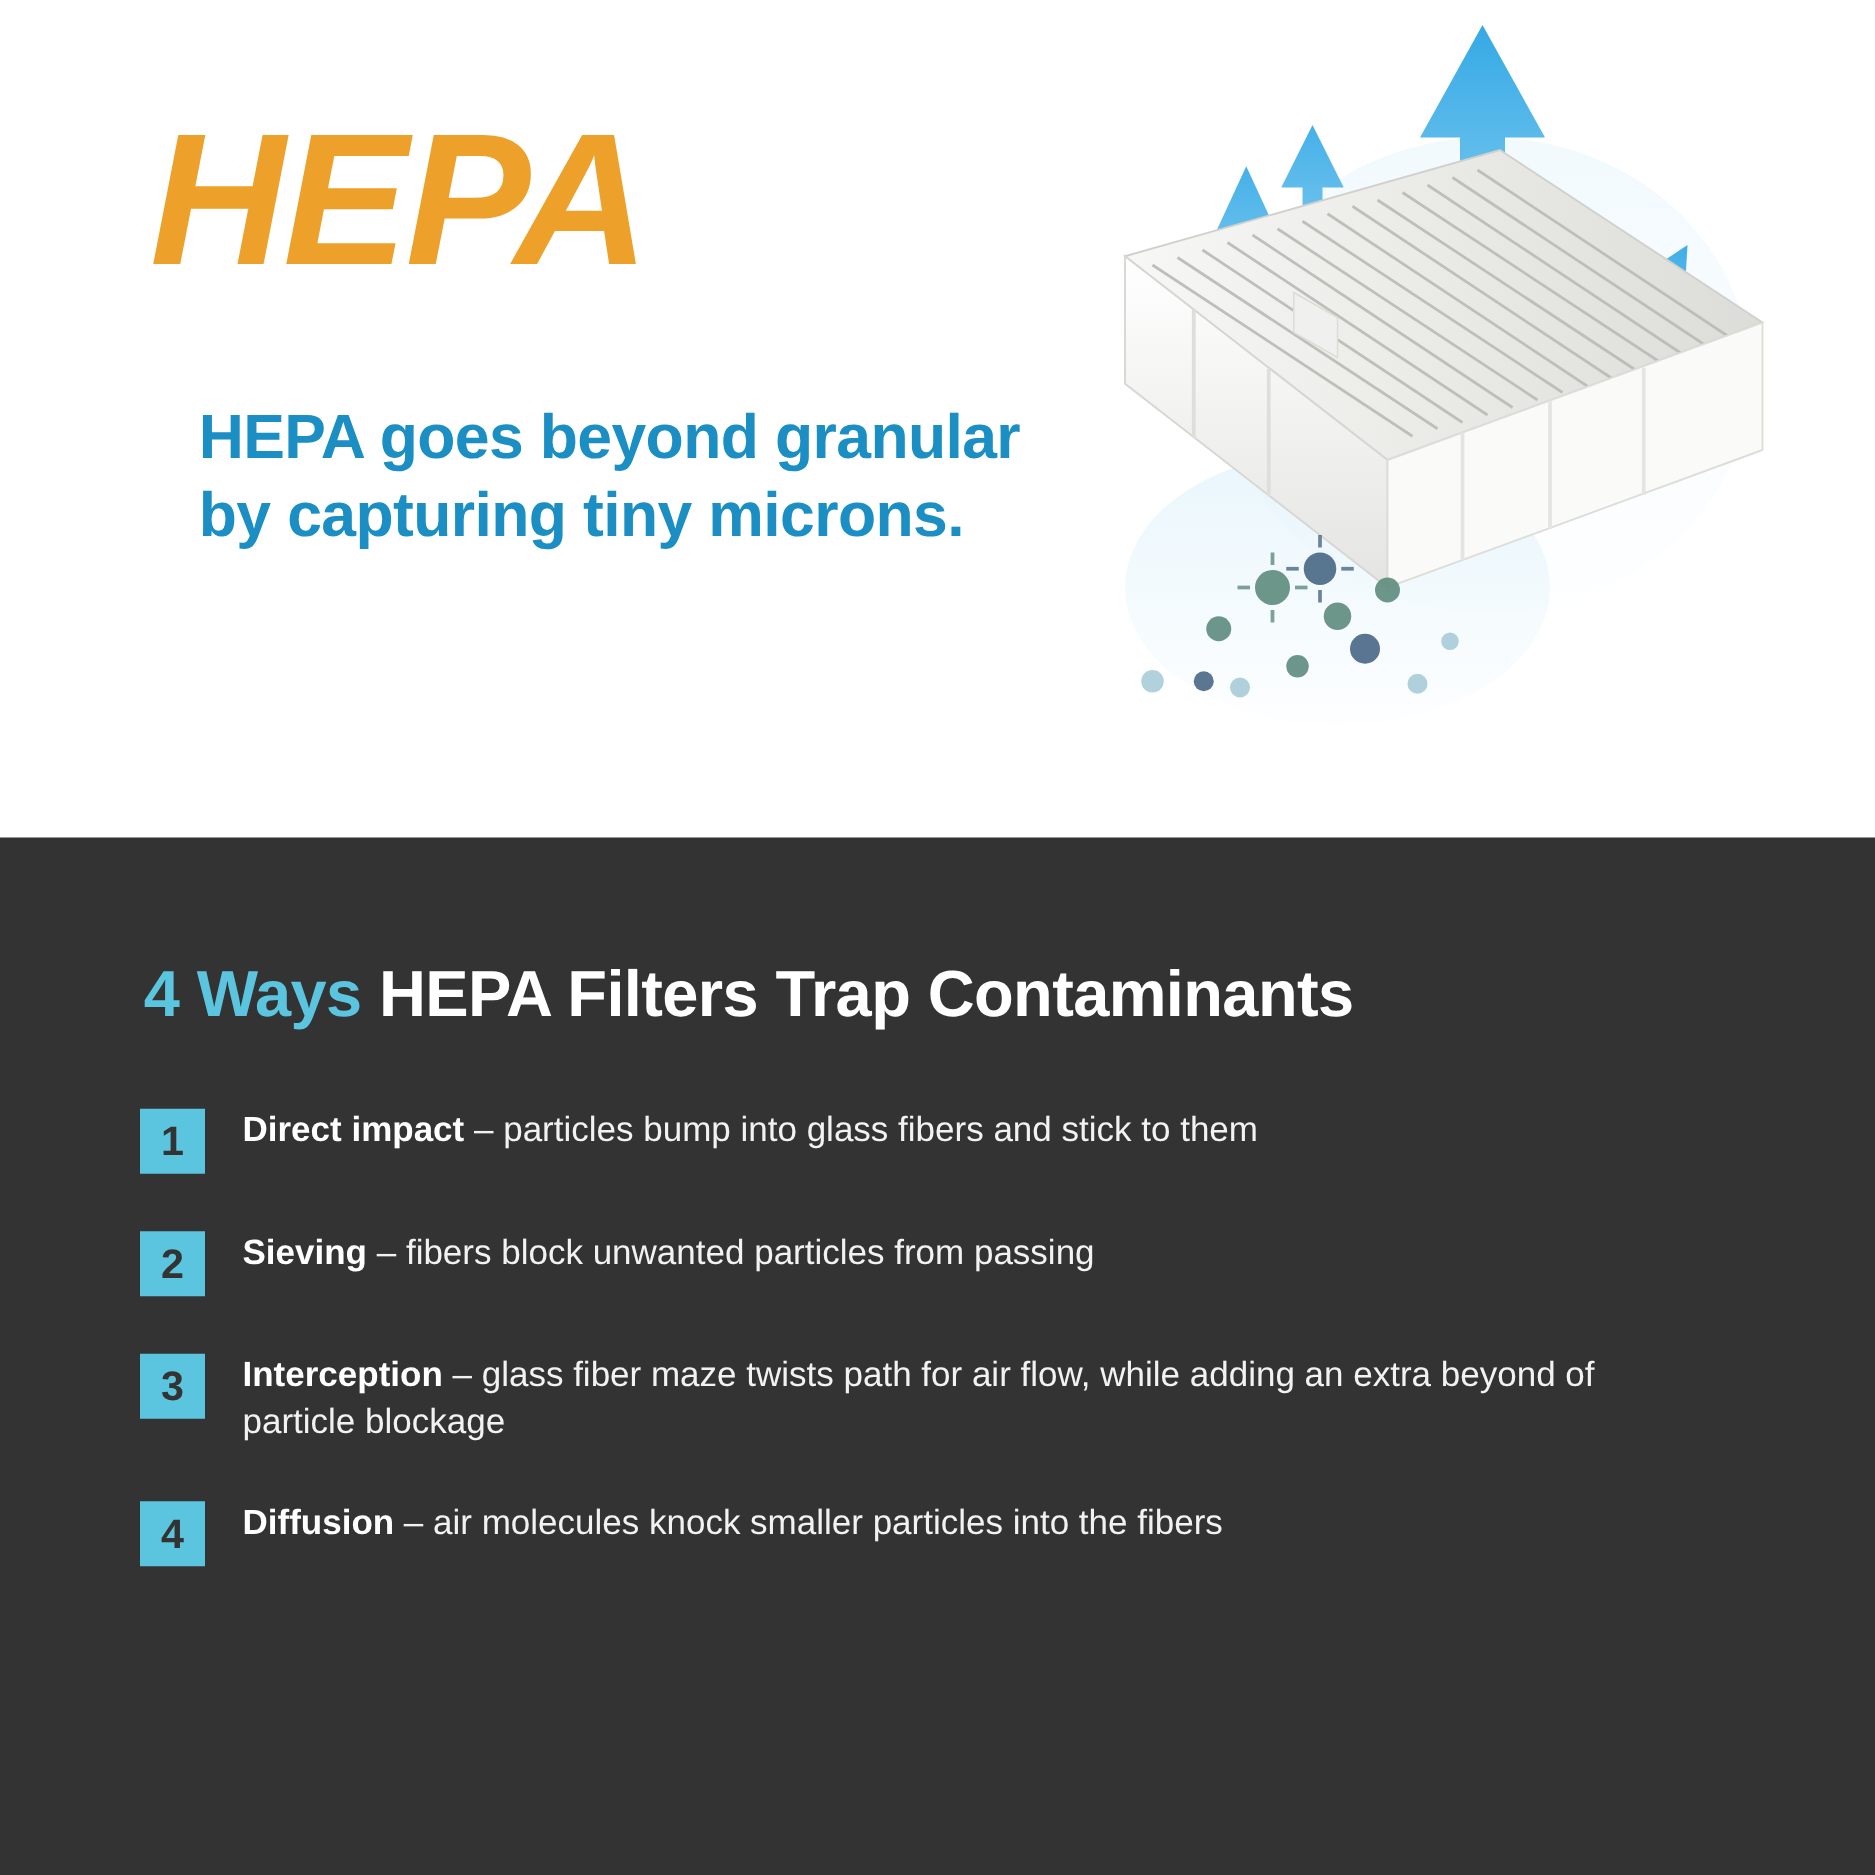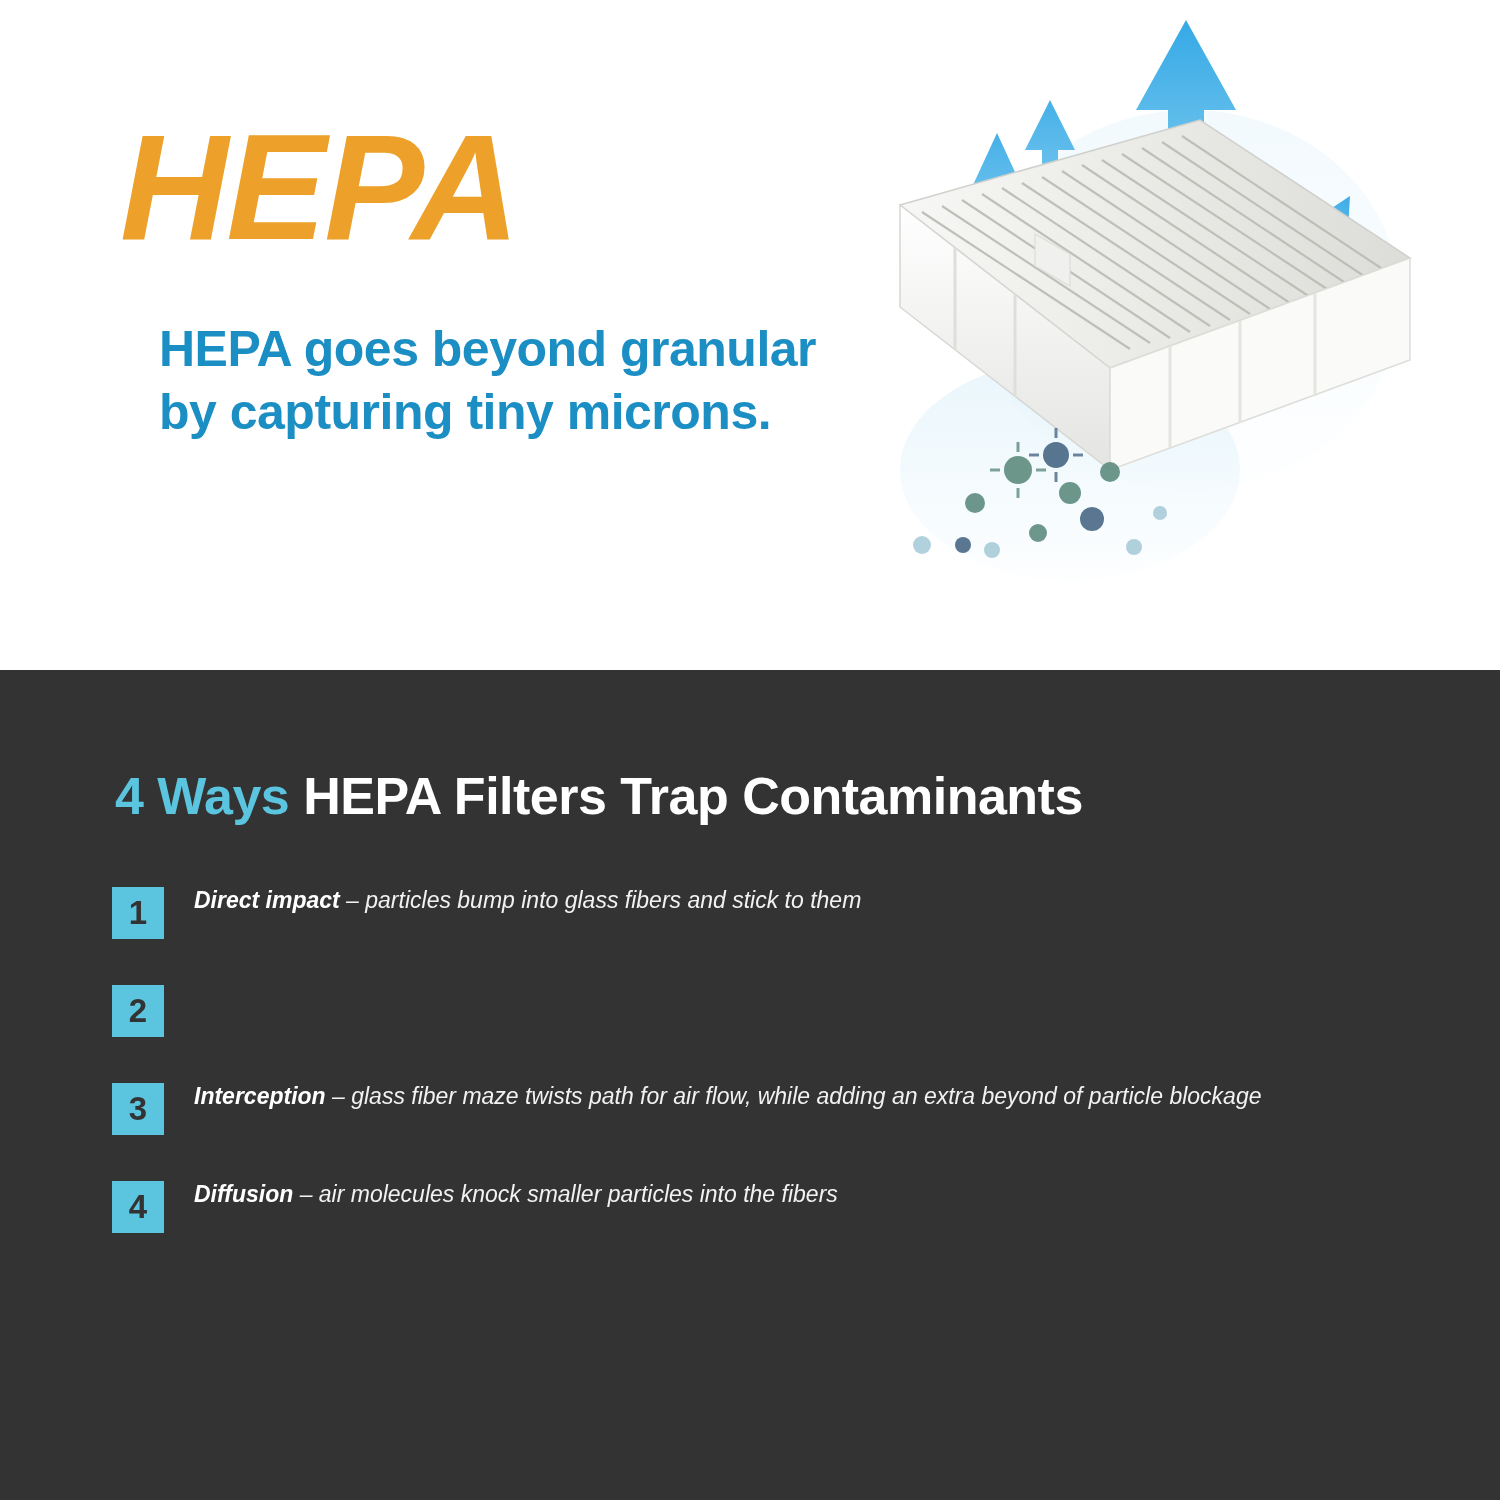--- a/index.html
+++ b/index.html
@@ -12,21 +12,21 @@
   .page { position: relative; width: 1500px; height: 1500px; }
 
   
   .top-panel {
     position: absolute; left: 0; top: 0;
     width: 1500px; height: 633px;
     background: #ffffff;
     overflow: hidden;
   }
   .hepa-wordmark {
-    position: absolute; left: 120px; top: 112px;
+    position: absolute; left: 120px; top: 84px;
     font-size: 150px;
     font-weight: bold;
     font-style: italic;
     letter-spacing: -2px;
     color: #eda12a;
     line-height: 1;
   }
   .tagline {
     position: absolute; left: 118px; top: 318px;
     width: 720px;
@@ -77,25 +77,24 @@
     color: #333333;
     font-size: 33px;
     font-weight: bold;
     display: flex;
     align-items: center;
     justify-content: center;
     margin-top: 2px;
   }
   .way-text {
     margin-left: 30px;
-    font-size: 23px;
+    font-size: 28px;
     line-height: 1.33;
     color: #f2f2f2;
     max-width: 1200px;
-    font-style: italic;
   }
   .way-text .term {
     font-weight: bold;
     color: #ffffff;
   }
   .way-row.tall .way-text { max-width: 1160px; }
 </style>
 </head>
 <body>
 
@@ -237,20 +236,24 @@
       <div class="way-row">
         <div class="way-num">1</div>
         <div class="way-text">
           <span class="term">Direct impact</span>
           <span>– particles bump into glass fibers and stick to them</span>
         </div>
       </div>
 
       <div class="way-row">
         <div class="way-num">2</div>
+        <div class="way-text">
+          <span class="term">Sieving</span>
+          <span>– fibers block unwanted particles from passing</span>
+        </div>
       </div>
 
       <div class="way-row tall">
         <div class="way-num">3</div>
         <div class="way-text">
           <span class="term">Interception</span>
           <span>– glass fiber maze twists path for air flow, while adding an extra beyond of particle blockage</span>
         </div>
       </div>
 

